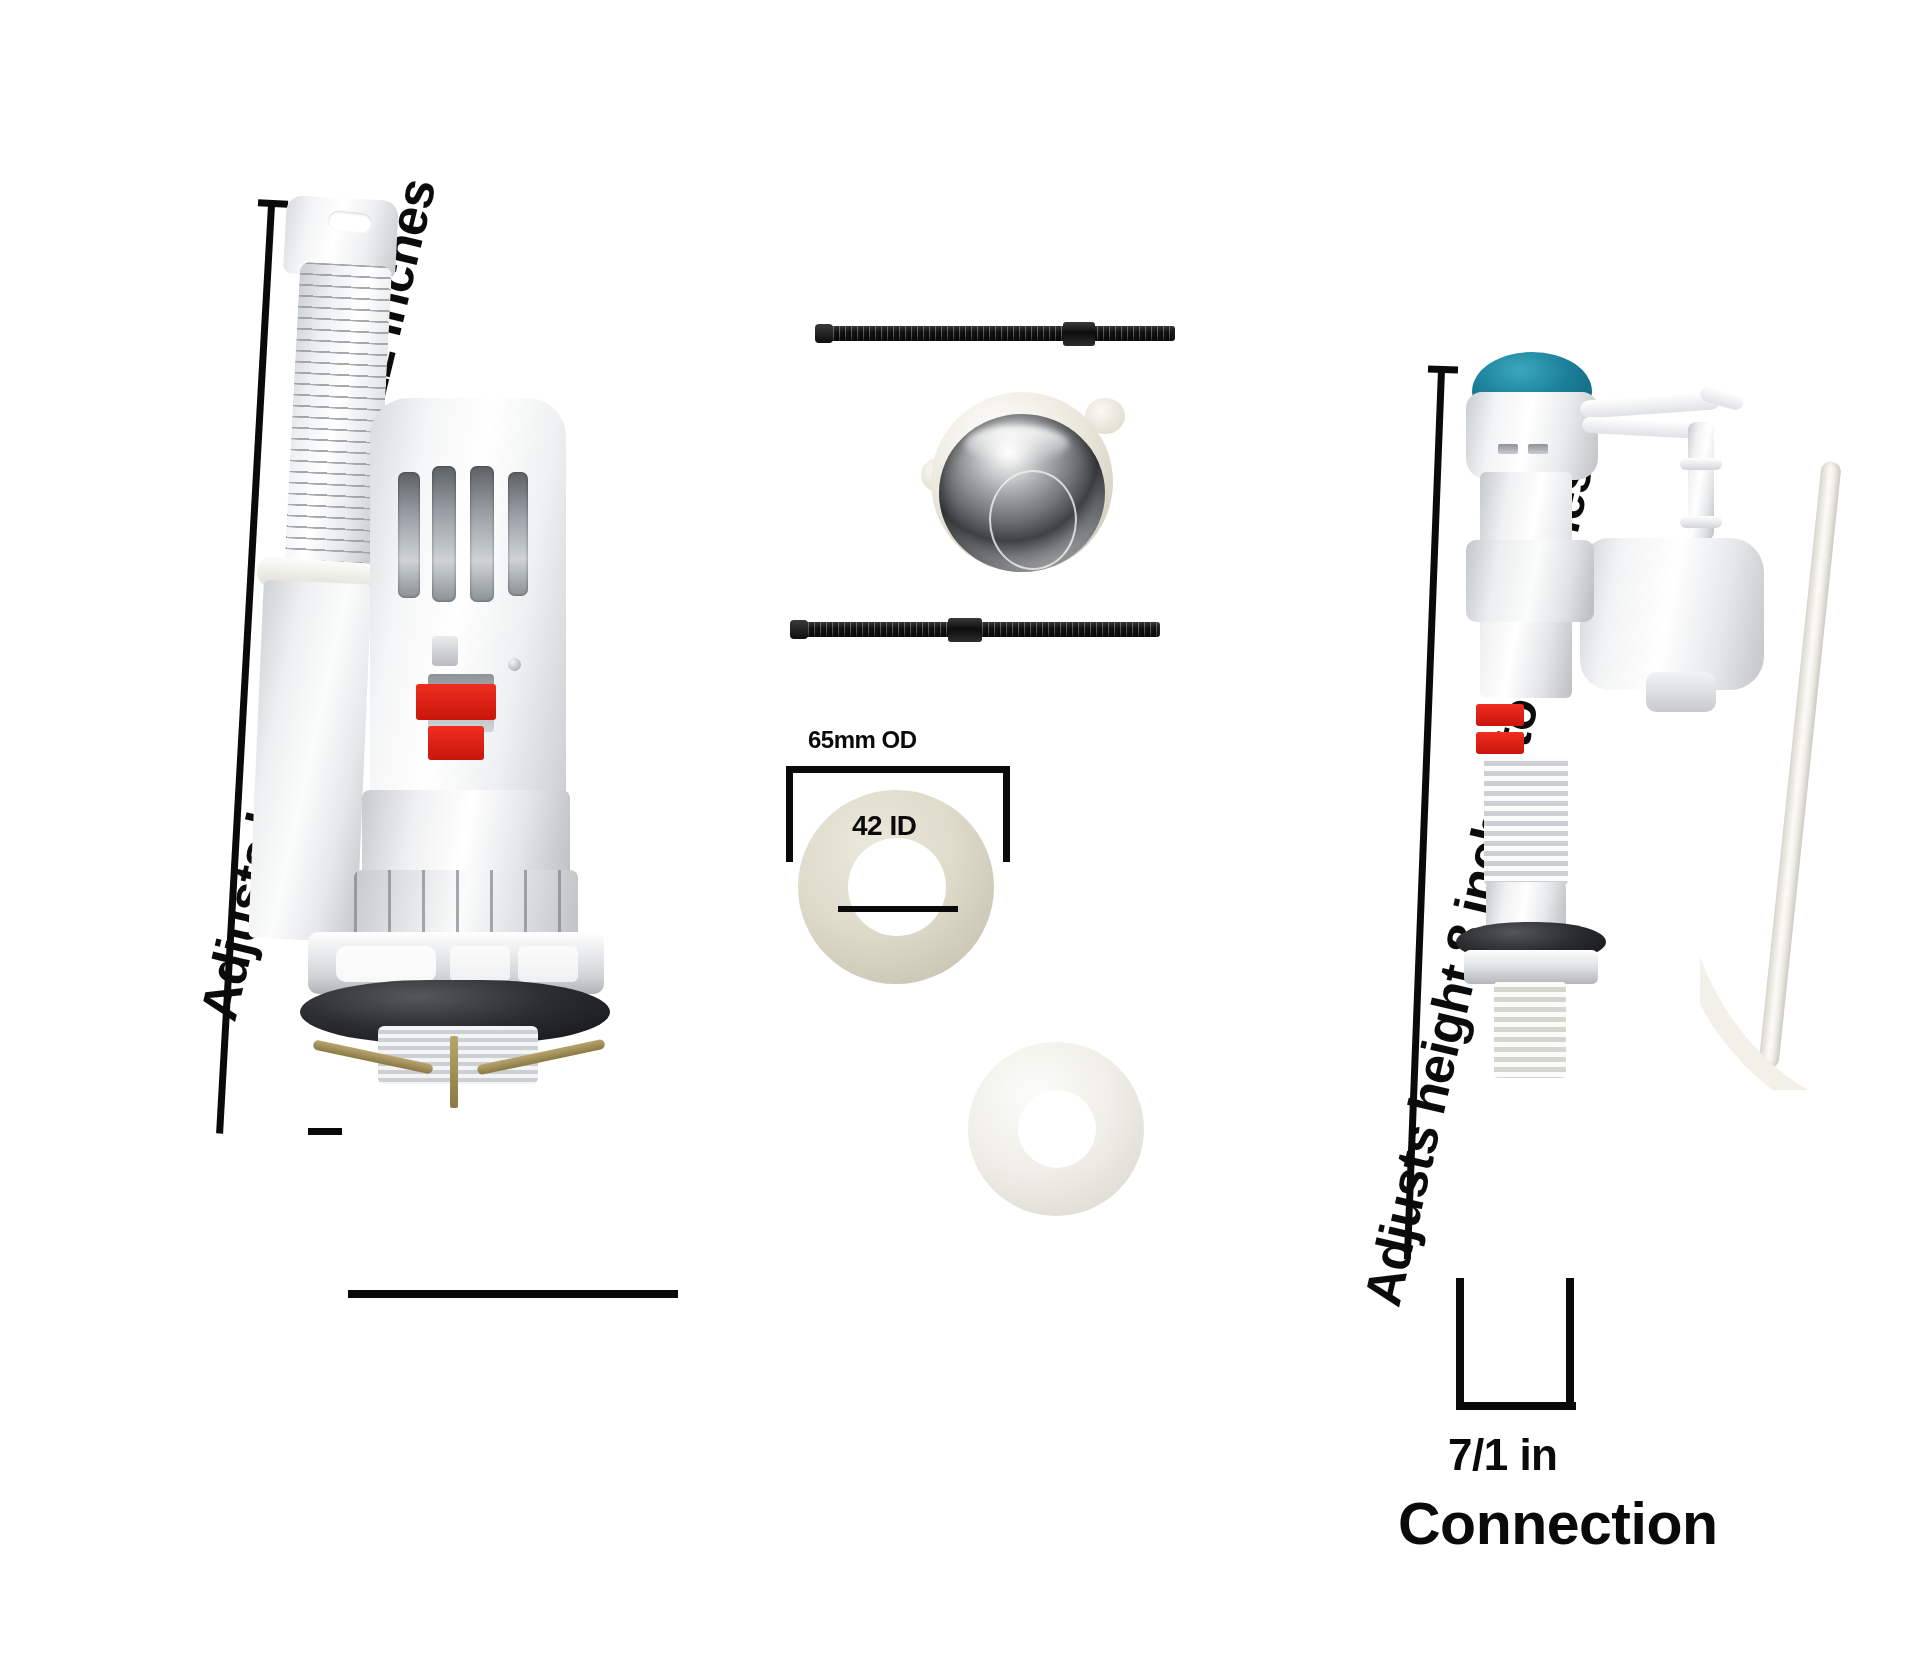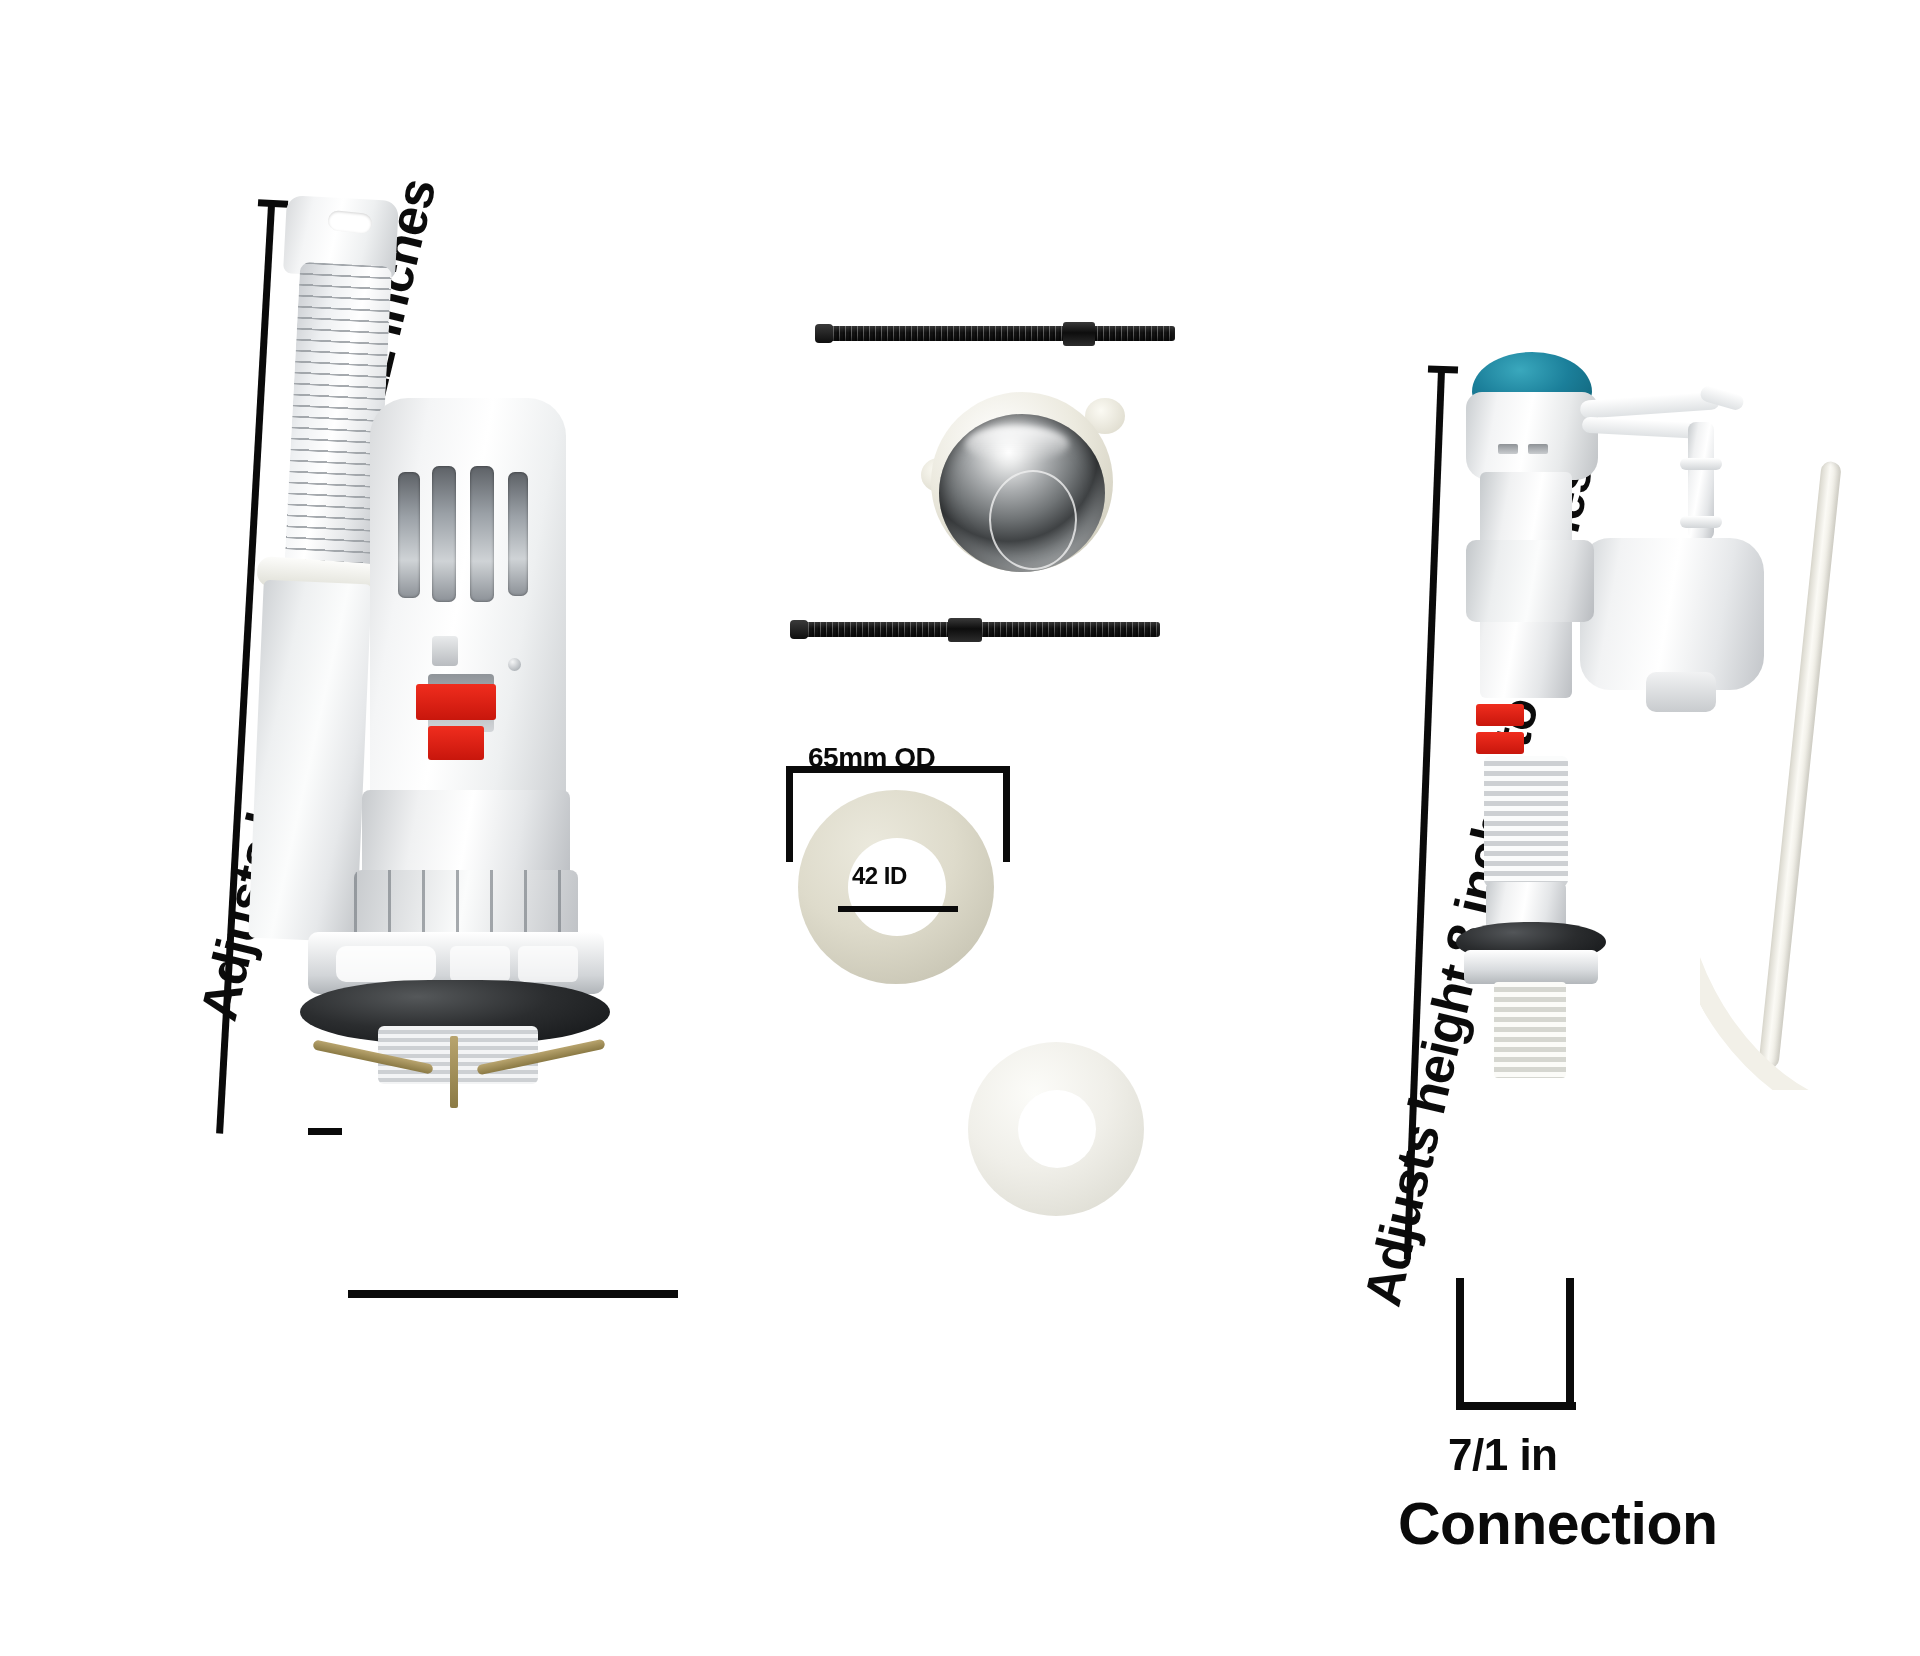--- a/index.html
+++ b/index.html
@@ -268,29 +268,29 @@
                 background:linear-gradient(180deg, rgba(255,255,255,0.92), rgba(255,255,255,0)); filter: blur(3px);"></div>
   </div>
 
   <div style="position:absolute; left:800px; top:618px; width:360px; height:24px;">
     <div class="bolt" style="left:0; top:4px; width:360px; height:15px;"></div>
     <div class="bolt-nut" style="left:148px; top:0px; width:34px; height:24px;"></div>
     <div style="position:absolute; left:-10px; top:2px; width:18px; height:19px; border-radius:4px;
                 background:linear-gradient(180deg,#3a3a3a,#0e0e0e);"></div>
   </div>
 
-  <div class="anno" style="left:808px; top:726px; font-size:28px;margin-top:16px;">65mm OD</div>
+  <div class="anno" style="left:808px; top:726px; font-size:24px;">65mm OD</div>
 
   <div class="rule" style="left:786px; top:766px; width:224px; height:7px;"></div>
   <div class="rule" style="left:786px; top:766px; width:7px; height:96px;"></div>
   <div class="rule" style="left:1003px; top:766px; width:7px; height:96px;"></div>
 
   <div class="washer washer-beige" style="left:798px; top:790px; width:196px; height:194px;"></div>
   <div class="washer-hole" style="left:848px; top:838px; width:98px; height:98px;"></div>
-  <div class="anno" style="left:852px; top:862px; font-size:24px;text-align:center;">42 ID</div>
+  <div class="anno" style="left:852px; top:810px; font-size:28px;text-align:center;">42 ID</div>
   <div class="rule" style="left:838px; top:906px; width:120px; height:6px;"></div>
 
   <div class="washer washer-white" style="left:968px; top:1042px; width:176px; height:174px;"></div>
   <div class="washer-hole" style="left:1018px; top:1090px; width:78px; height:78px;"></div>
 
   <div class="rot-label" style="left:1352px; top:1298px; transform: rotate(-77deg);">Adjusts height 8 inches to 12 inches</div>
 
   <div class="rule" style="left:1438px; top:370px; width:7px; height:890px; transform: rotate(2.2deg); transform-origin: top center;"></div>
   <div class="rule" style="left:1428px; top:366px; width:30px; height:7px; transform: rotate(2.2deg);"></div>
 

